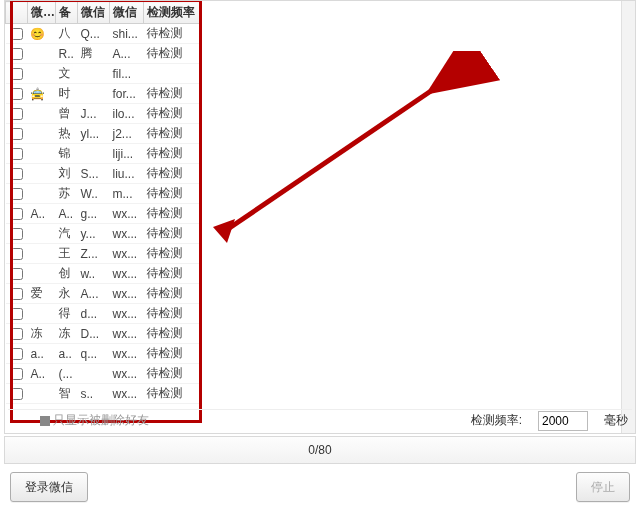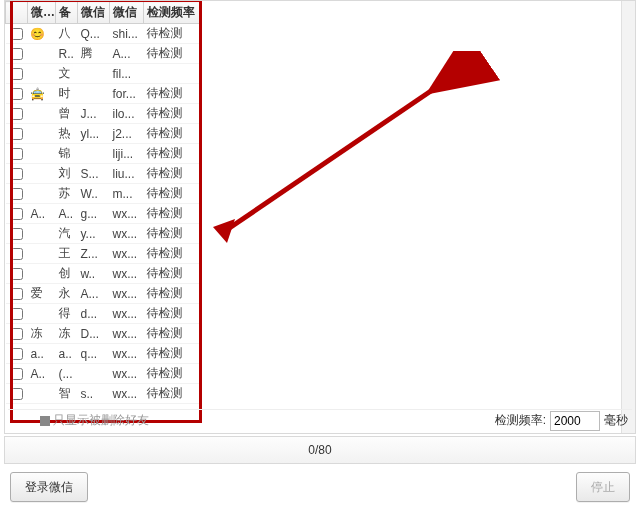--- a/index.html
+++ b/index.html
@@ -14,21 +14,21 @@
   tbody td { border-bottom: 1px solid #f2f2f2; padding: 1px 3px; height: 20px; white-space: nowrap; overflow: hidden; text-overflow: ellipsis; font-size: 12px; color: #444; vertical-align: middle; }
   td.chk { text-align: center; }
   td.chk input { width: 12px; height: 12px; vertical-align: middle; }
   
   .annot-box { position: absolute; left: 5px; top: -2px; width: 192px; height: 424px; border: 3px solid #b40000; pointer-events: none; }
   .arrow-svg { position: absolute; left: 200px; top: 50px; pointer-events: none; }
   
   .bottom-row { position: absolute; left: 3px; right: 3px; bottom: 2px; height: 22px; display: flex; align-items: center; justify-content: space-between; font-size: 12px; color: #999; border-top: 1px solid #eee; padding: 0 4px; }
   .deleted-only { display: flex; align-items: center; gap: 3px; margin-left: 28px; }
   .deleted-only-cb { width: 10px; height: 10px; background: #888; display: inline-block; }
-  .freq-group { display: flex; align-items: center; gap: 4px; color: #333; }
+  .freq-group { display: flex; align-items: center; gap: 16px; color: #333; }
   .freq-input { width: 50px; height: 20px; border: 1px solid #bbb; text-align: left; padding: 0 3px; font-size: 12px; }
   
   .counter-bar { width: 632px; height: 28px; border: 1px solid #d9d9d9; margin: 0 4px 8px 4px; background: linear-gradient(#fdfdfd,#f2f2f2); display: flex; align-items: center; justify-content: center; font-size: 12px; color: #333; }
   
   .btn-row { display: flex; align-items: center; gap: 0; padding: 0 10px 6px 10px; width: 640px; }
   .btn { height: 30px; padding: 0 14px; border: 1px solid #adadad; background: linear-gradient(#fdfdfd,#e9e9e9); border-radius: 3px; font-size: 12px; color: #333; cursor: pointer; box-shadow: 0 1px 0 rgba(0,0,0,0.05); }
   .btn.disabled { color: #aaa; cursor: default; }
   .gap1 { width: 150px; }
   .gap2 { width: 90px; }
   .spacer { flex: 1; }

